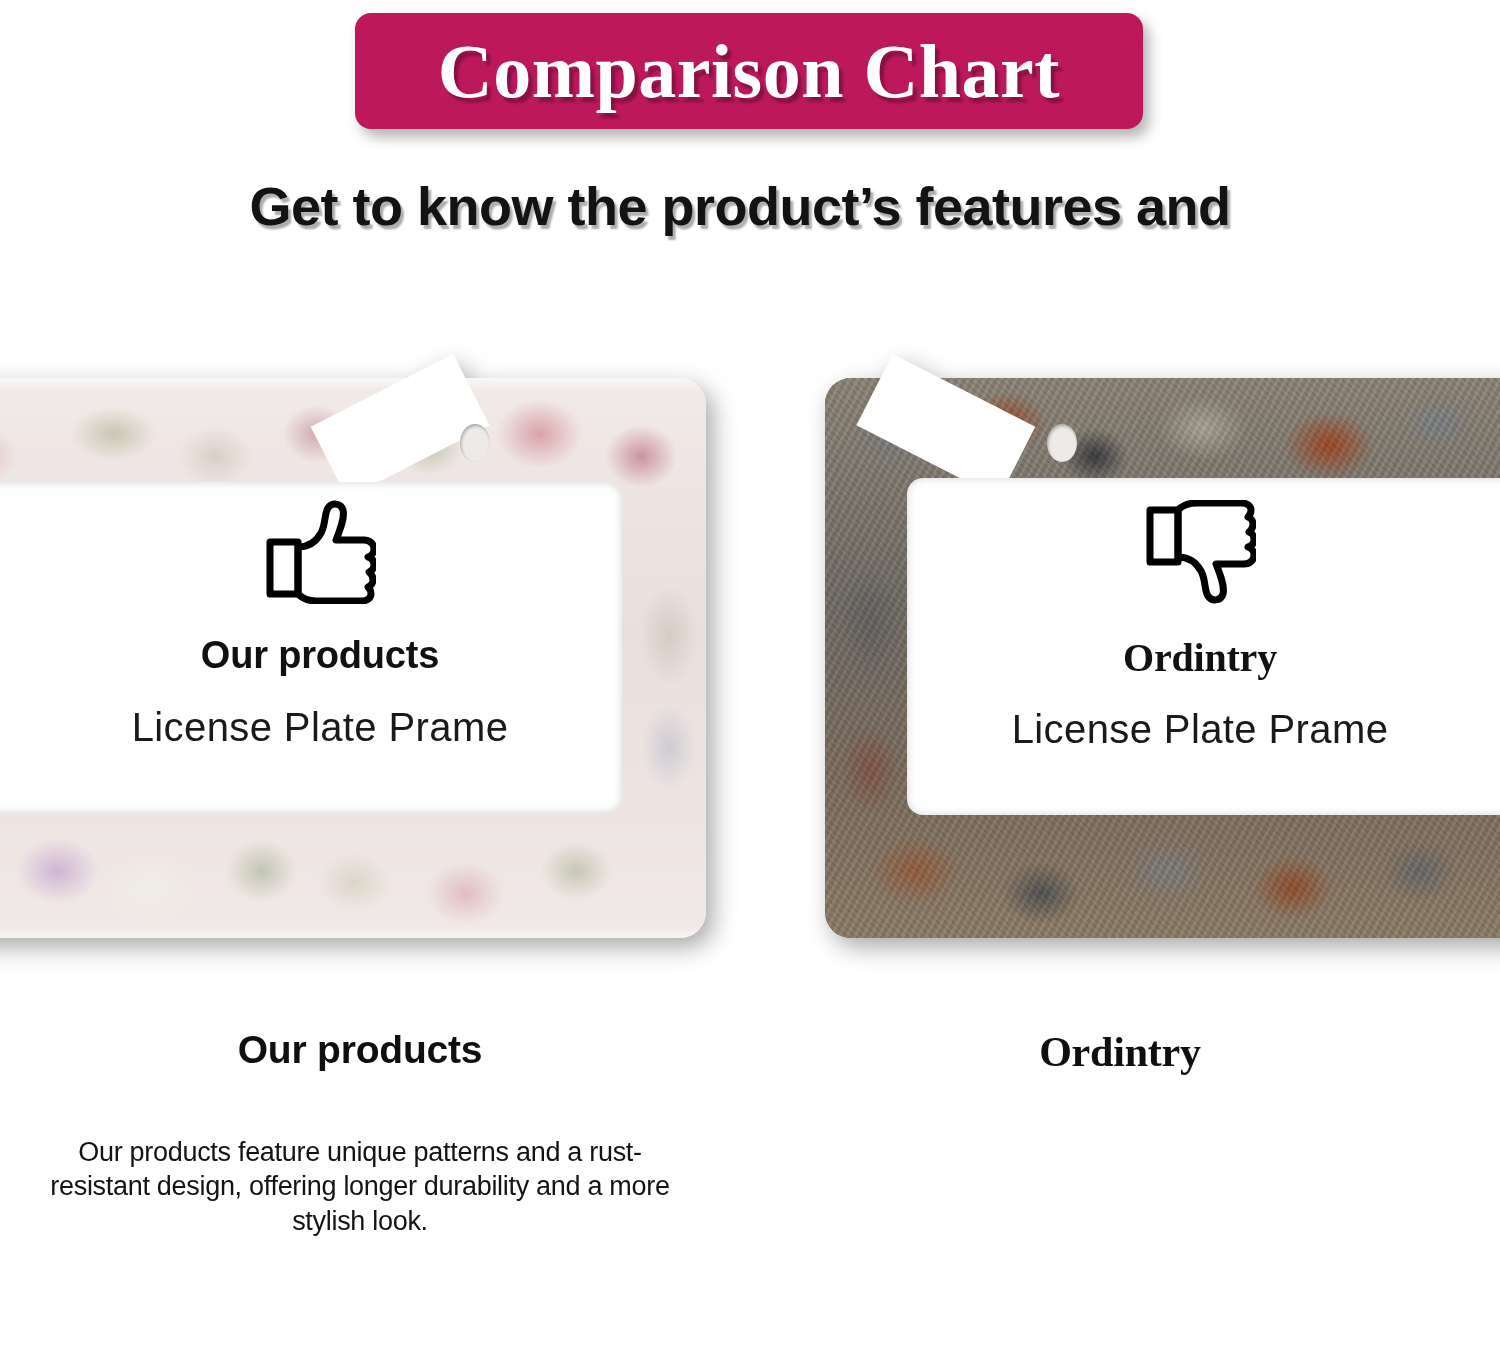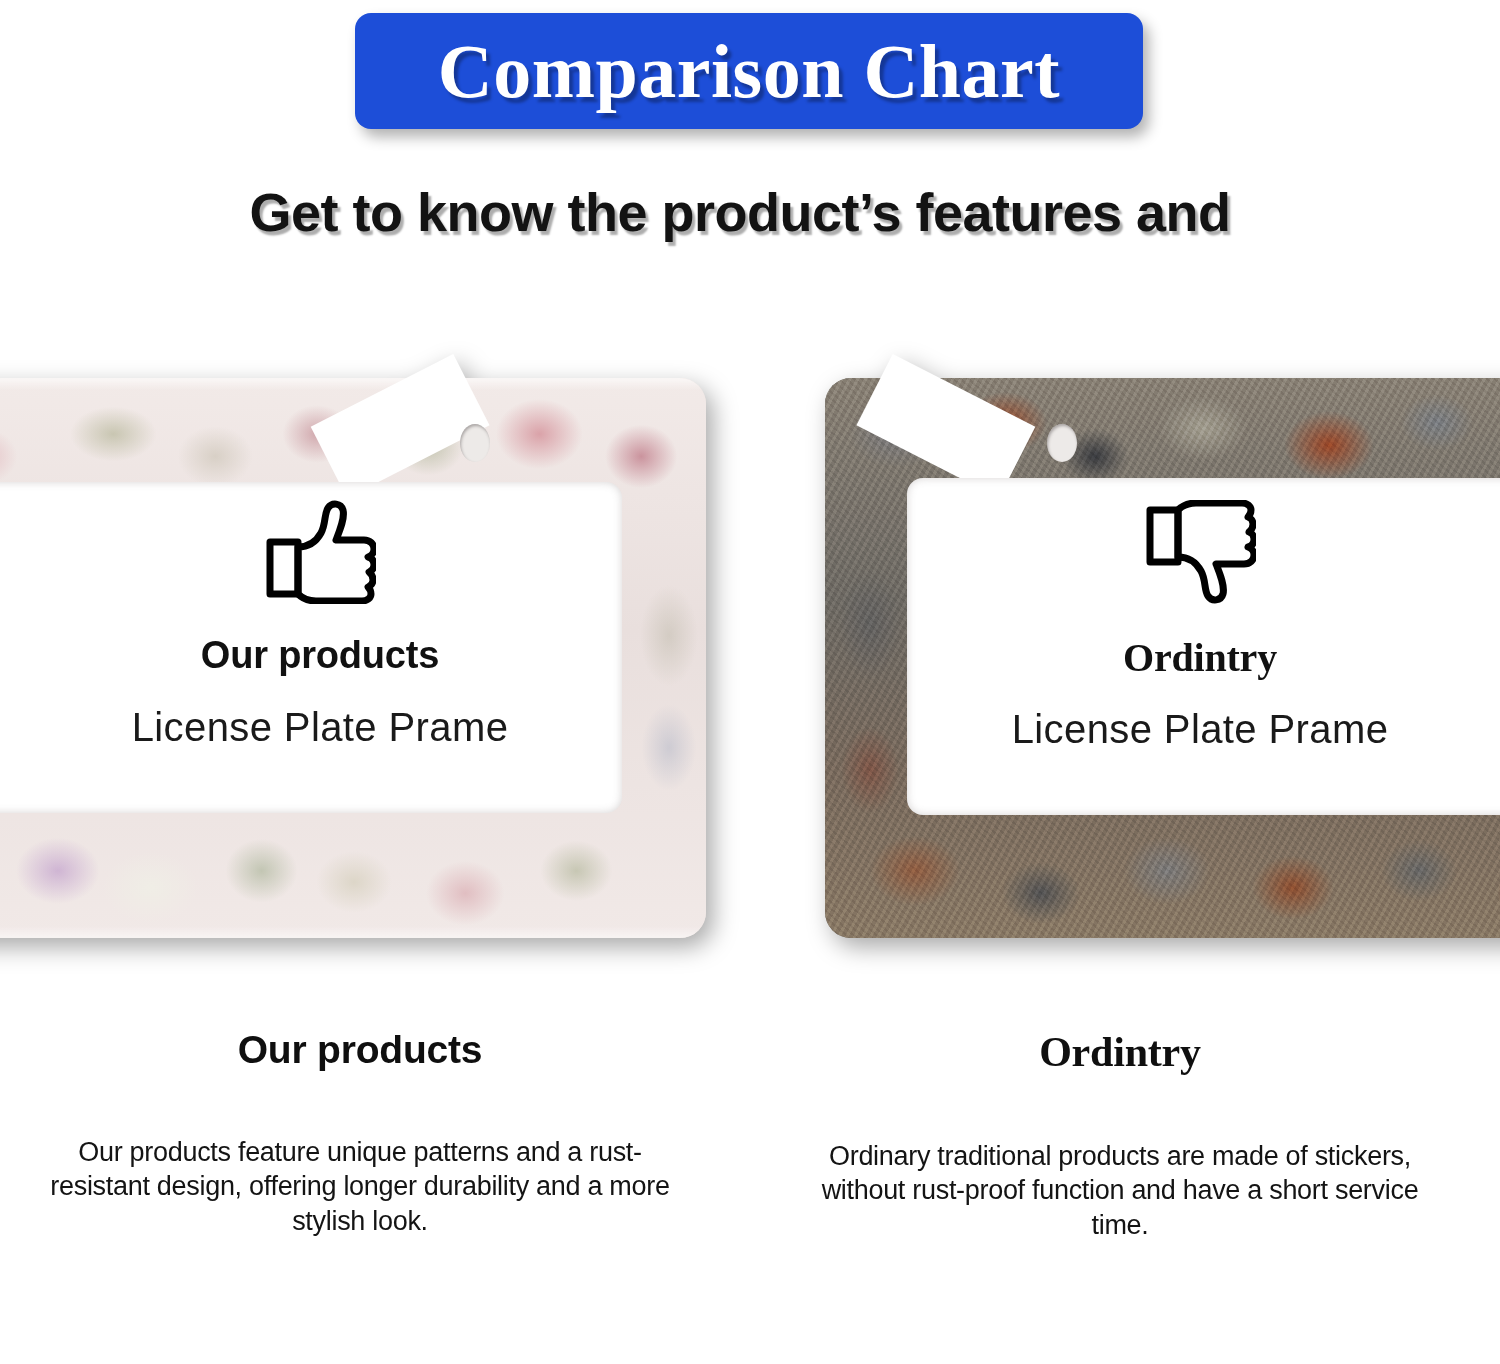--- a/index.html
+++ b/index.html
@@ -19,21 +19,21 @@
     background: #ffffff;
   }
 
   
   #title-badge {
     position: absolute;
     left: 355px;
     top: 13px;
     width: 788px;
     height: 116px;
-    background: #1d4ed8;
+    background: #be185d;
     border-radius: 16px;
     box-shadow: 6px 8px 14px rgba(0,0,0,0.30);
     display: flex;
     align-items: center;
     justify-content: center;
   }
   #title-text {
     font-family: "Liberation Serif", serif;
     font-weight: 700;
     font-size: 76px;
@@ -41,21 +41,21 @@
     color: #FFFFFF;
     letter-spacing: 0.5px;
     text-shadow: 4px 5px 3px rgba(0,0,0,0.30);
     white-space: nowrap;
   }
 
   
   #subtitle {
     position: absolute;
     left: 0;
-    top: 180px;
+    top: 174px;
     width: 1480px;
     text-align: center;
     font-family: "Liberation Sans", sans-serif;
     font-weight: 700;
     font-size: 54px;
     line-height: 1.20;
     color: #131313;
     text-shadow: 3px 4px 2px rgba(0,0,0,0.32);
     letter-spacing: -0.5px;
   }
@@ -339,16 +339,15 @@
     <div class="cap-sub">License Plate Prame</div>
   </div>
 
   <div id="col-left" class="col">
     <div class="col-title">Our products</div>
     <div class="col-body">Our products feature unique patterns and a rust-resistant design, offering longer durability and a more stylish look.</div>
   </div>
 
   <div id="col-right" class="col">
     <div class="col-title serif">Ordintry</div>
-    <div class="col-body">Ordinary traditional products are made of stickers, without rust-proof function and have a short service time.</div>
   </div>
 
 </div>
 
 </body></html>

